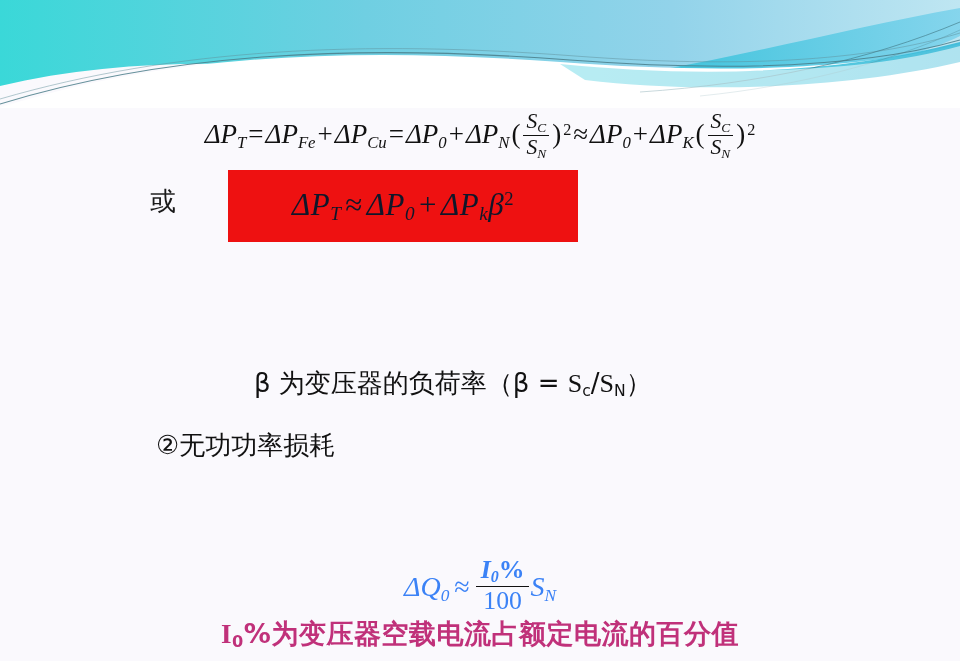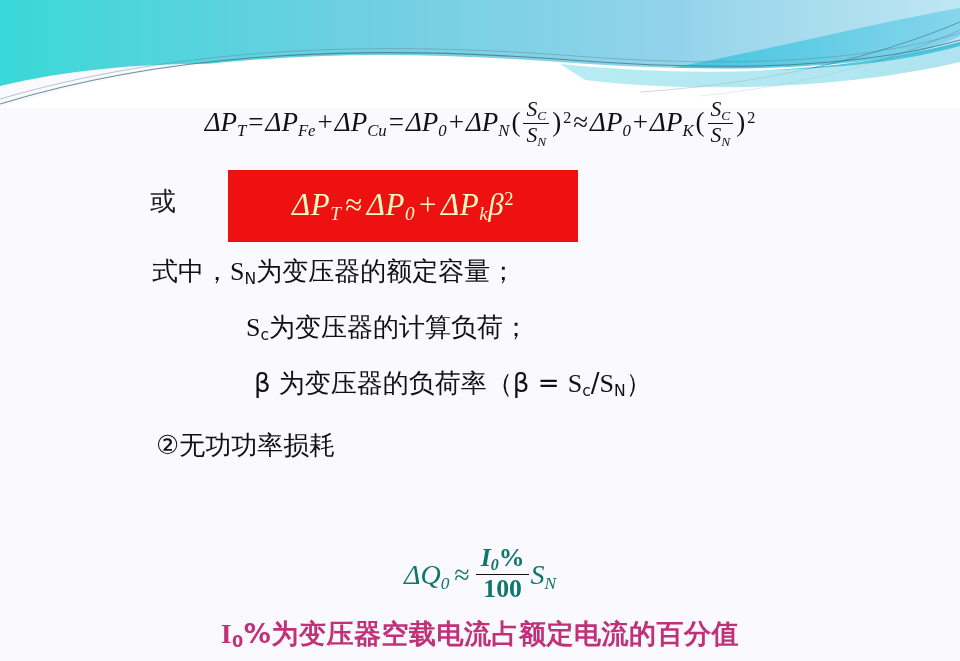--- a/index.html
+++ b/index.html
@@ -56,21 +56,21 @@
 
   
   .frac {
     display: inline-block;
     vertical-align: -0.52em;
     text-align: center;
     font-size: 0.80em;
     line-height: 1.08;
     margin: 0 1px;
   }
-  .frac .num { display: block; padding: 0 3px; }
+  .frac .num { display: block; padding: 0 3px; margin-top: 12px; }
   .frac .den { display: block; border-top: 1.4px solid #111; padding: 0 3px; }
 
   
   #row-or {
     position: absolute;
     left: 0; top: 78px;
     width: 960px;
     height: 74px;
   }
   #label-or {
@@ -85,21 +85,21 @@
     left: 228px; top: 0px;
     width: 350px;
     height: 72px;
     background: #ee1111;
     display: flex;
     align-items: center;
     justify-content: center;
   }
   #eq-boxed {
     font-size: 31px;
-    color: #fef9c3;
+    color: #0f172a;
     letter-spacing: 0.5px;
   }
   #eq-boxed .op { font-style: normal; padding: 0 4px; }
 
   
   .cn-line {
     position: absolute;
     font-family: "DejaVu Sans", "Liberation Sans", sans-serif;
     font-size: 26px;
     color: #111;
@@ -121,26 +121,26 @@
   #bullet-q .gap { display: inline-block; width: 24px; }
   #bullet-q .tri { font-family: "DejaVu Sans", sans-serif; }
 
   
   #eq-q0 {
     position: absolute;
     left: 0; top: 452px;
     width: 960px;
     text-align: center;
     font-size: 28px;
-    color: #0f766e;
+    color: #3b82f6;
   }
   #eq-q0 .op { font-style: normal; padding: 0 5px; }
   #eq-q0 .frac { font-size: 0.92em; vertical-align: -0.48em; }
   #eq-q0 .frac .num { padding: 0 5px; font-weight: bold; }
-  #eq-q0 .frac .den { padding: 0 5px; border-top: 1.6px solid #111; font-weight: bold; }
+  #eq-q0 .frac .den { padding: 0 5px; border-top: 1.6px solid #111; }
 
   
   #bottom-note {
     position: absolute;
     left: 0; top: 524px;
     width: 960px;
     text-align: center;
     font-family: "DejaVu Sans", "Liberation Sans", sans-serif;
     font-size: 27px;
     font-weight: bold;
@@ -209,27 +209,21 @@
   <div id="row-or">
     <div id="label-or">或</div>
 
     <div id="red-box">
       <div id="eq-boxed" class="math">
         <span>Δ</span><span>P</span><sub>T</sub><span class="op">≈</span><span>Δ</span><span>P</span><sub>0</sub><span class="op">+</span><span>Δ</span><span>P</span><sub>k</sub><span>β</span><sup>2</sup>
       </div>
     </div>
   </div>
 
-  <div id="line-sn" class="cn-line">
-    <span>式中，</span><span class="mathi">S</span><sub>N</sub><span>为变压器的额定容量；</span>
-  </div>
-
-  <div id="line-sc" class="cn-line">
-    <span class="mathi">S</span><sub>c</sub><span>为变压器的计算负荷；</span>
-  </div>
+
 
   <div id="head-2" class="cn-line">②无功功率损耗</div>
 
   <div id="line-b" class="cn-line">
     <span>β</span>&nbsp;<span>为变压器的负荷率（</span><span>β</span>&nbsp;<span>=</span>&nbsp;<span class="mathi">S</span><sub>c</sub><span>/</span><span class="mathi">S</span><sub>N</sub><span>）</span>
   </div>
 
 
   <div id="eq-q0" class="math">
     <span>Δ</span><span>Q</span><sub>0</sub><span class="op">≈</span><span class="frac">

